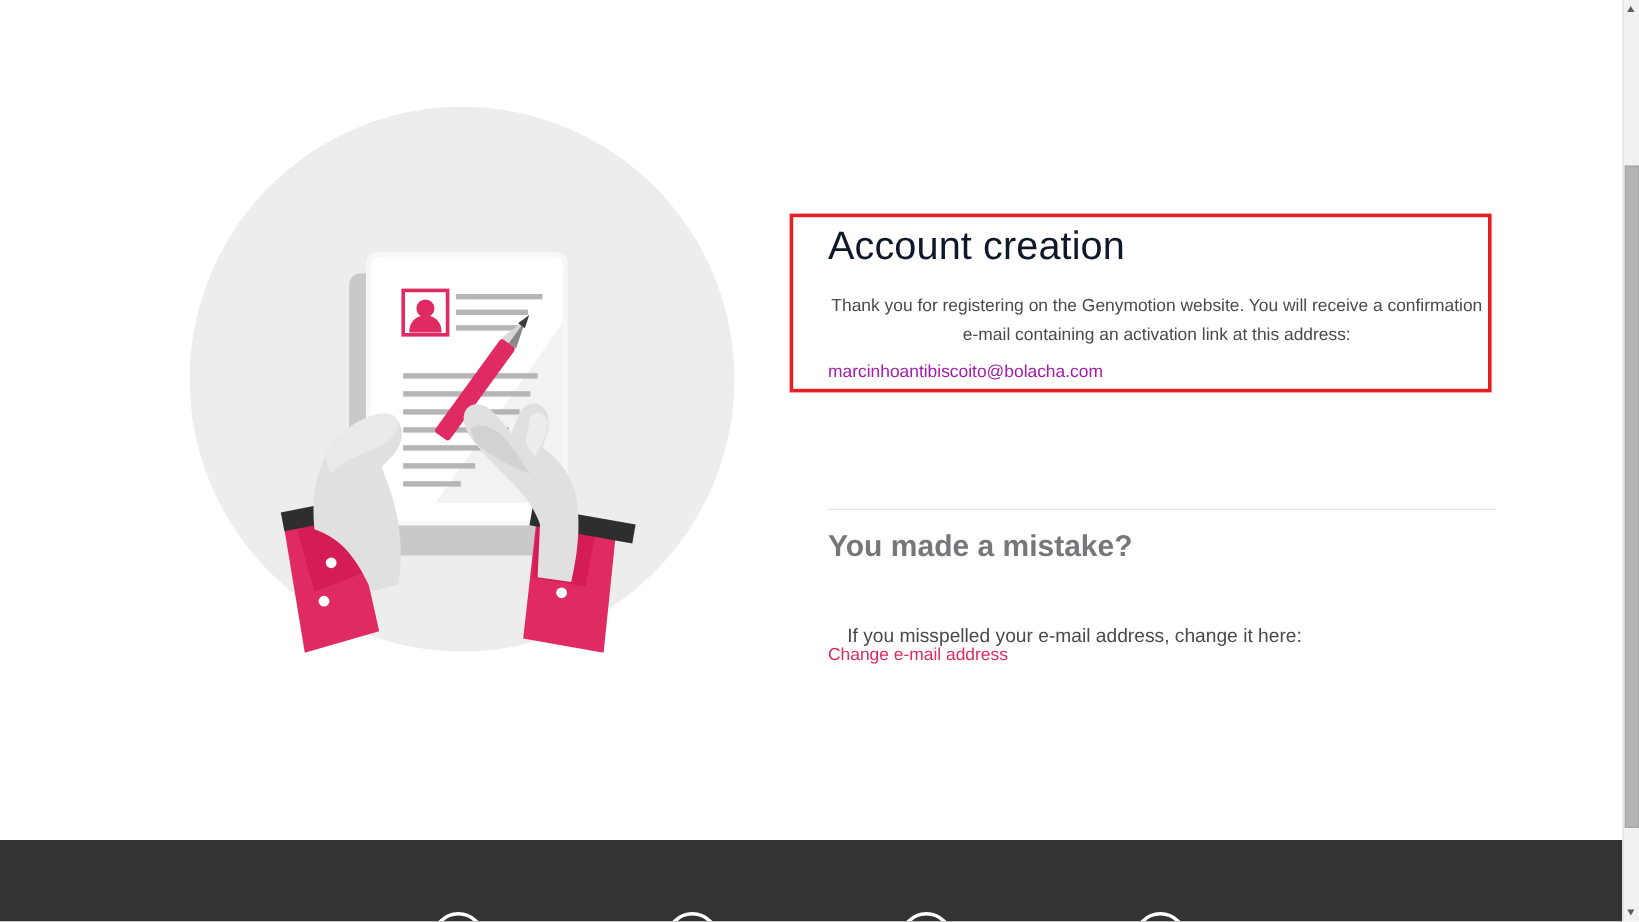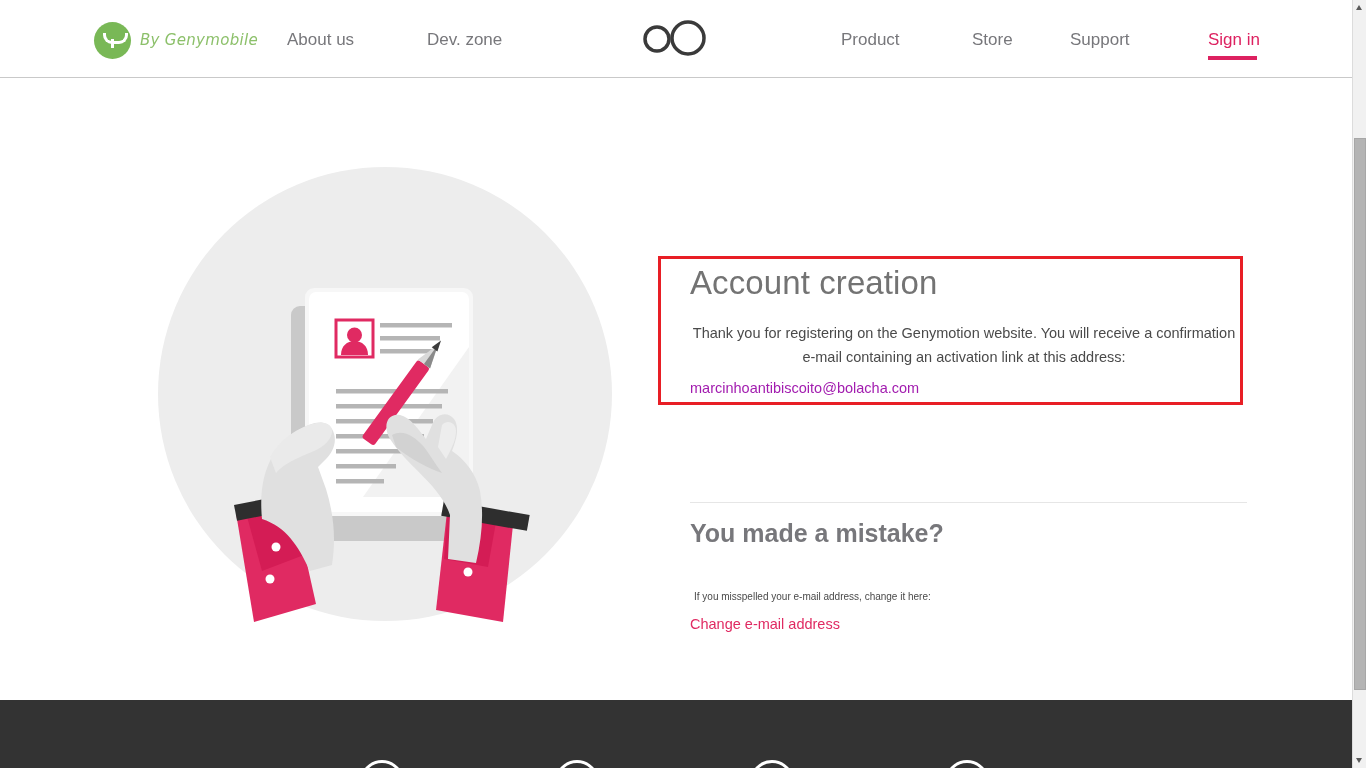--- a/index.html
+++ b/index.html
@@ -125,21 +125,21 @@
     pointer-events: none;
     z-index: 5;
   }
 
   #page-title {
     position: absolute;
     left: 690px; top: 186px;
     margin: 0;
     font-size: 33px;
     font-weight: 400;
-    color: #737373;
+    color: #0f172a;
     letter-spacing: .1px;
   }
 
   .body-para {
     position: absolute;
     left: 690px;
     width: 548px;
     margin: 0;
     font-size: 14.5px;
     line-height: 24px;
@@ -170,24 +170,24 @@
     left: 690px; top: 441px;
     margin: 0;
     font-size: 25px;
     font-weight: 700;
     color: #77777b;
   }
 
   #misspell-para {
     position: absolute;
     left: 690px; top: 503px;
-    font-size: 10px;
+    font-size: 16px;
     line-height: 24px;
     color: #4a4a4a;
-    margin: 4px;
+    margin: 16px;
   }
 
   #change-email-link {
     position: absolute;
     left: 690px; top: 538px;
     font-size: 14.5px;
     color: #e02a62;
     text-decoration: none;
     cursor: pointer;
   }
@@ -239,43 +239,20 @@
     width: 12px; height: 552px;
     background: #b4b4b4;
     border: 1px solid #a7a7a7;
   }
 </style>
 </head>
 <body>
 
 <div id="page">
 
-  <div id="site-header">
-
-    <div id="brand">
-      <div id="brand-mark"></div>
-      <span id="brand-text">By Genymobile</span>
-    </div>
-
-    <div id="header-logo">
-      <svg width="66" height="36" viewBox="0 0 66 36" aria-hidden="true">
-        <circle cx="16" cy="19" r="12" fill="none" stroke="#3a3a3a" stroke-width="3.5"></circle>
-        <circle cx="47" cy="18" r="16" fill="none" stroke="#3a3a3a" stroke-width="3.5"></circle>
-      </svg>
-    </div>
-
-    <a id="nav-about" class="nav-link">About us</a>
-    <a id="nav-devzone" class="nav-link">Dev. zone</a>
-    <a id="nav-product" class="nav-link">Product</a>
-    <a id="nav-store" class="nav-link">Store</a>
-    <a id="nav-support" class="nav-link">Support</a>
-
-    <a id="nav-signin">Sign in</a>
-    <div id="nav-signin-underline"></div>
-  </div>
 
   <div id="main">
 
     <div id="illustration">
       <svg width="455" height="455" viewBox="0 0 455 455" aria-hidden="true">
 
         <circle cx="227" cy="227" r="227" fill="#ededed"></circle>
 
         <rect x="133" y="139" width="180" height="235" rx="9" fill="#c9c9c9"></rect>
 

